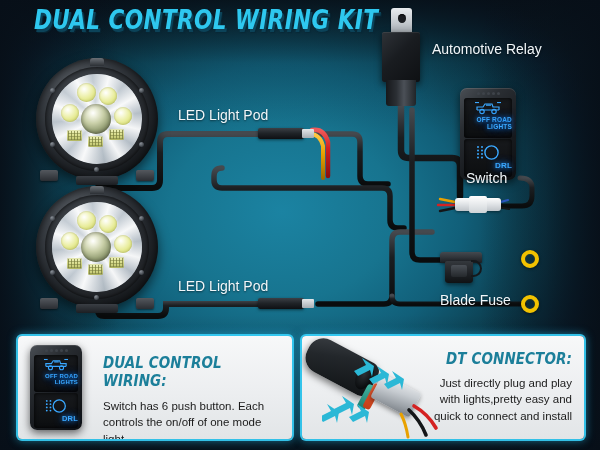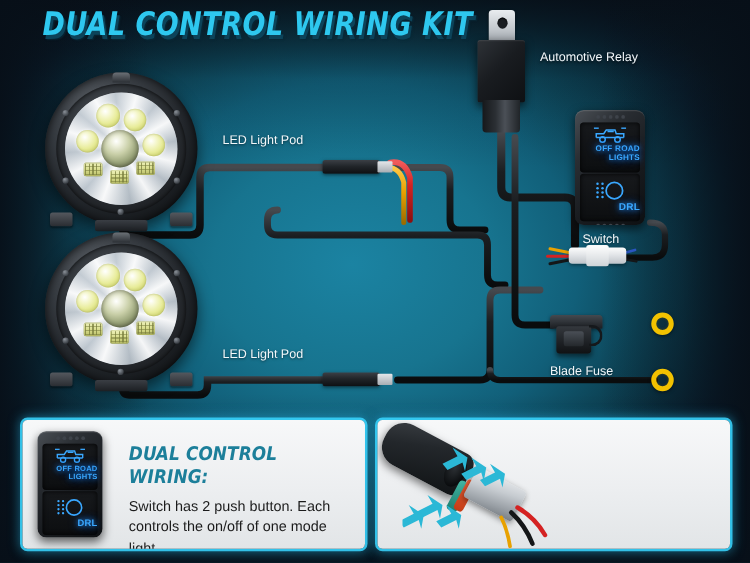--- a/index.html
+++ b/index.html
@@ -32,21 +32,21 @@
     color:#2ec8ef;
     transform:scaleX(.92);
     transform-origin:left center;
     text-shadow: 2px 3px 0 rgba(13,70,92,.95), 3px 4px 1px rgba(8,40,55,.8);
     white-space:nowrap;
     font-family:"DejaVu Sans Condensed","Liberation Sans",sans-serif;
   }
 
   
   .lbl {
-    position:absolute; color:#f2f7fa; font-size:10px;
+    position:absolute; color:#f2f7fa; font-size:14px;
     text-shadow:0 1px 2px rgba(0,0,0,.55);
     white-space:nowrap;
   }
 
   
   svg.wires { position:absolute; inset:0; width:600px; height:450px; }
 
   
   .pod { position:absolute; }
   .pod .body {
@@ -415,21 +415,21 @@
         <i></i>
         <i></i>
         <i></i>
         <i></i>
     </div>
   </div>
 
   <div class="lbl" style="left:178px; top:107px;">LED Light Pod</div>
   <div class="lbl" style="left:178px; top:278px;">LED Light Pod</div>
   <div class="lbl" style="left:432px; top:41px;">Automotive Relay</div>
-  <div class="lbl" style="left:466px; top:186px;">Switch</div>
+  <div class="lbl" style="left:466px; top:170px;">Switch</div>
   <div class="lbl" style="left:440px; top:292px;text-align:right;">Blade Fuse</div>
 
   <div class="panel" style="left:18px; top:336px; width:274px; height:103px;">
     <div style="position:absolute;left:12px;top:9px;">
       <div class="rocker" style="position:relative;left:0;top:0;width:52px;height:85px;">
         <div class="dots">
             <i></i>
             <i></i>
             <i></i>
             <i></i>
@@ -466,21 +466,21 @@
                 <circle cx="7" cy="13.5" r="1"></circle>
             </g>
           </svg>
           <div class="txt" style="font-size:7.5px;margin-top:1px;">DRL</div>
         </div>
         <div class="dots"></div>
       </div>
     </div>
     <div style="position:absolute;left:85px;top:18px;right:10px;">
       <div class="panel-h">DUAL CONTROL WIRING:</div>
-      <div class="panel-b" style="margin-top:8px;">Switch has 2 push button. Each controls the on/off of one mode light.</div>
+      <div class="panel-b" style="margin-top:8px;">Switch has 6 push button. Each controls the on/off of one mode light.</div>
     </div>
   </div>
 
   <div class="panel" style="left:302px; top:336px; width:282px; height:103px;">
 
     <div class="boot" style="left:2px;top:12px;width:74px;height:36px;"></div>
     <div class="plug-seal" style="left:60px;top:48px;width:9px;height:26px;background:linear-gradient(180deg,#43b7a4,#1d7f70);"></div>
     <div class="plug-seal" style="left:66px;top:47px;width:8px;height:27px;background:linear-gradient(180deg,#f4643a,#c23c16);"></div>
     <div class="plug-grey" style="left:72px;top:46px;width:44px;height:27px;"></div>
 
@@ -494,15 +494,19 @@
       <g fill="#2bb8d6">
         <path d="M52 14 L40 6 L44 13 L32 19 L36 24 L48 18 L50 25 Z"></path>
         <path d="M67 22 L55 14 L59 21 L47 27 L51 32 L63 26 L65 33 Z"></path>
         <path d="M82 27 L70 19 L74 26 L62 32 L66 37 L78 31 L80 38 Z"></path>
         <path d="M32 52 L20 44 L24 51 L12 57 L16 62 L28 56 L30 63 Z"></path>
         <path d="M17 60 L5 52 L9 59 L-3 65 L1 70 L13 64 L15 71 Z"></path>
         <path d="M47 60 L35 52 L39 59 L27 65 L31 70 L43 64 L45 71 Z"></path>
       </g>
     </svg>
 
+    <div style="position:absolute;left:118px;top:14px;right:12px;text-align:right;">
+      <div class="panel-h">DT CONNECTOR:</div>
+      <div class="panel-b" style="margin-top:7px;">Just directly plug and play with lights,pretty easy and quick to connect and install</div>
+    </div>
   </div>
 
 </div>
 
 </body></html>

